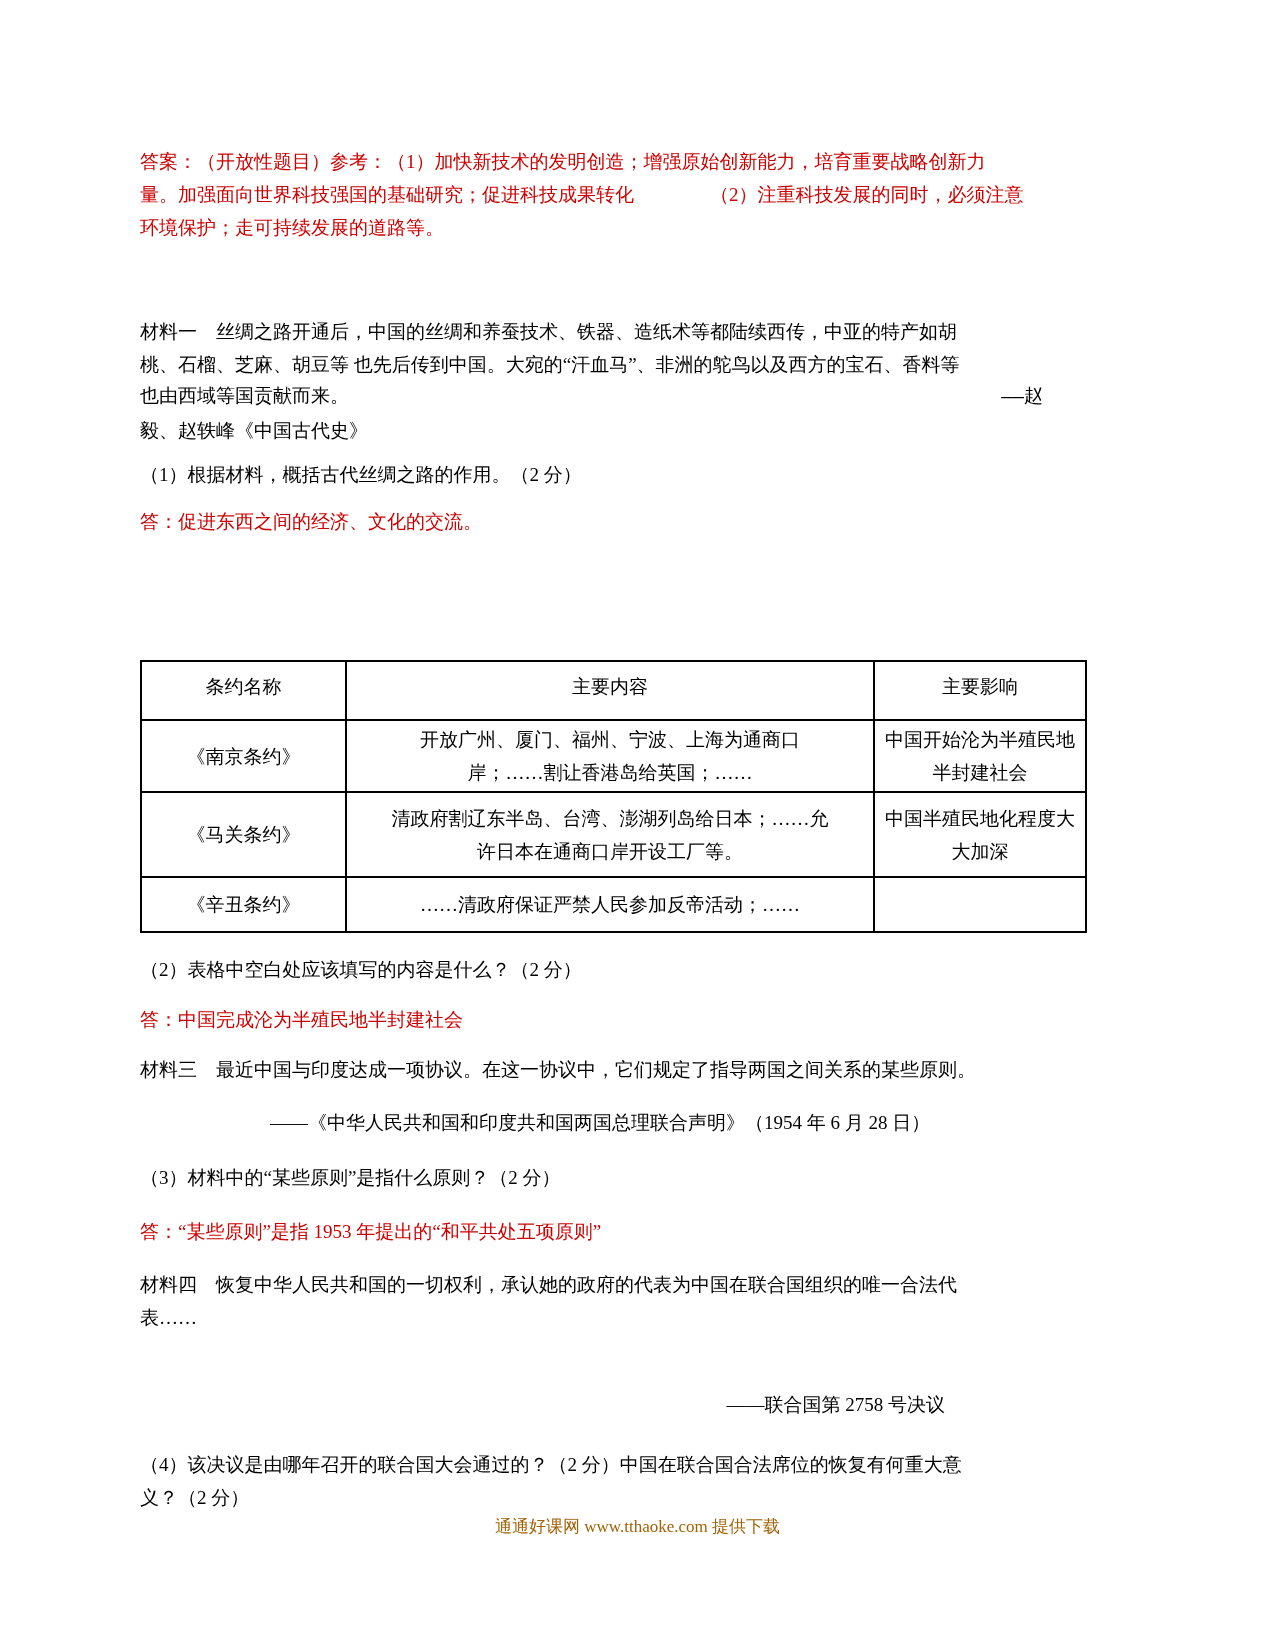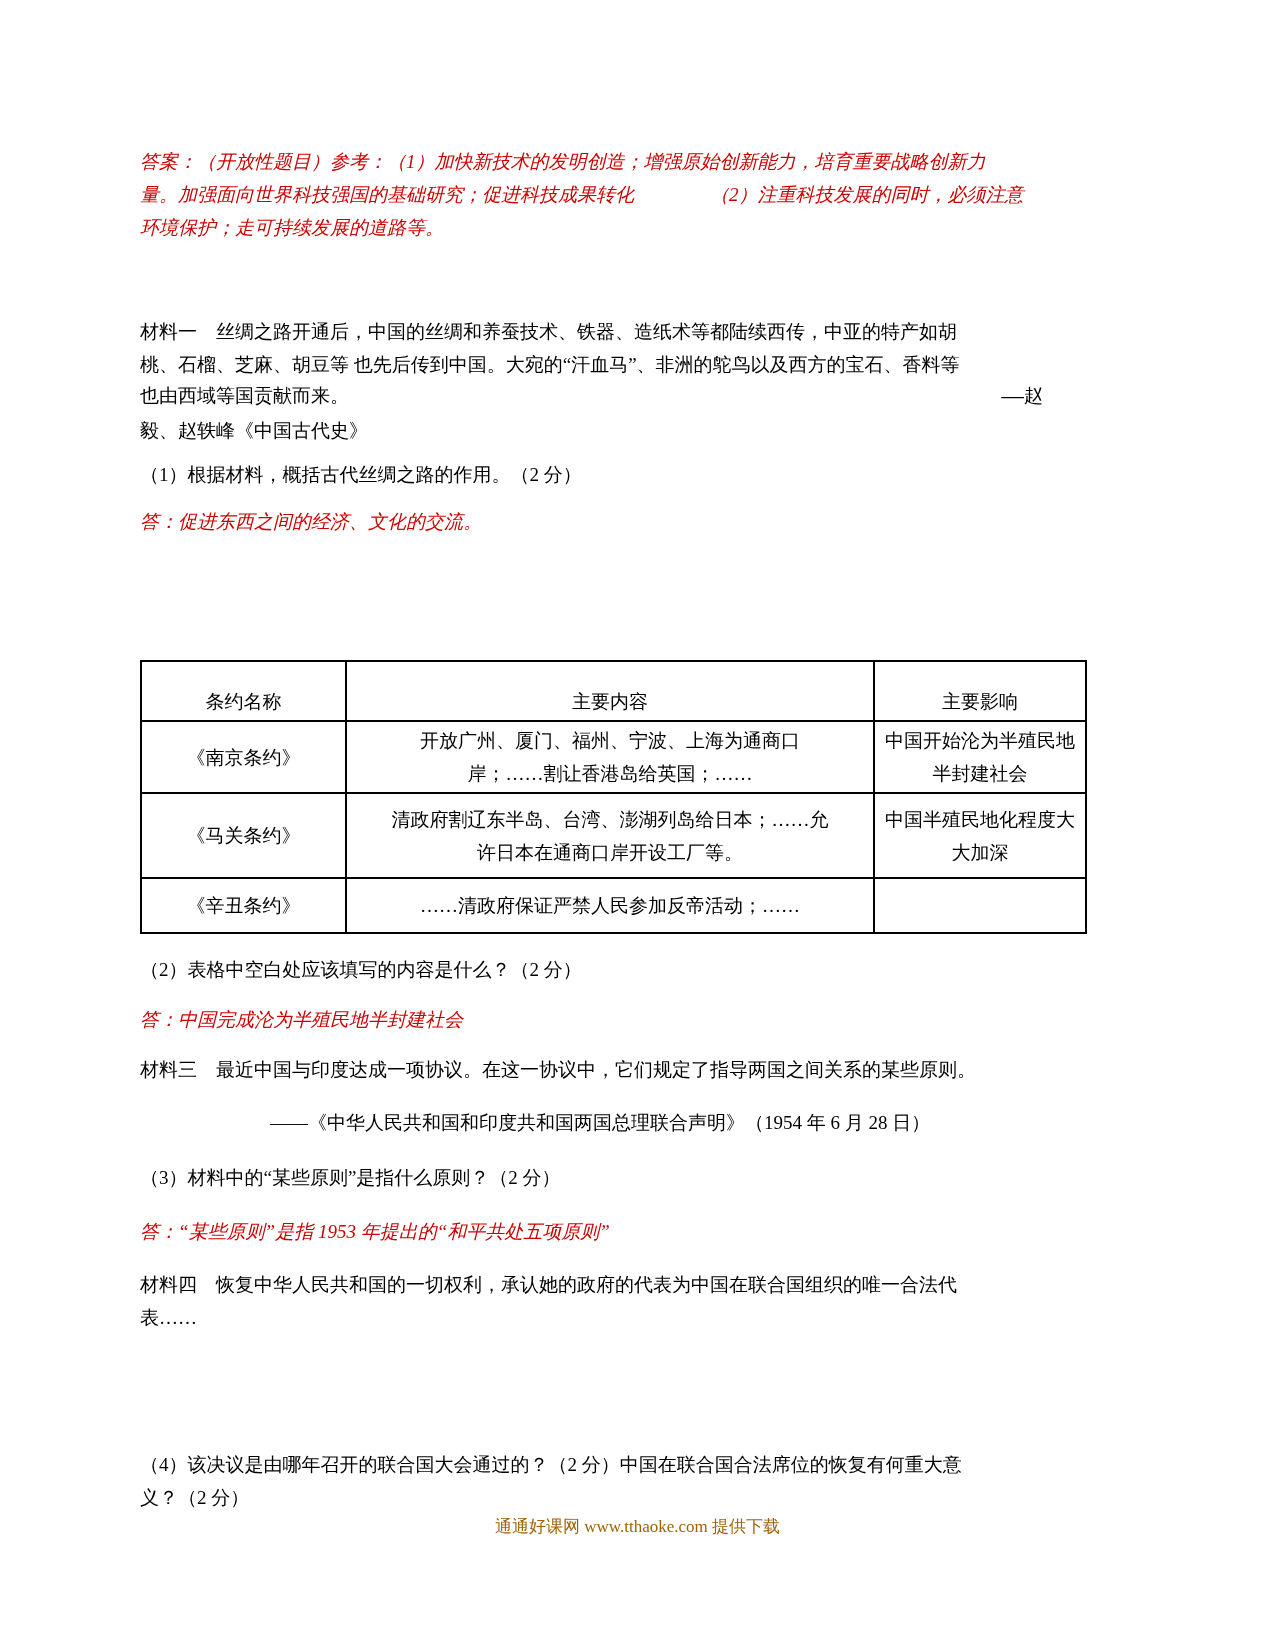--- a/index.html
+++ b/index.html
@@ -14,21 +14,21 @@
     color:#000;
     overflow:hidden;
   }
   .blk{
     position:absolute;
     left:140px;
     width:955px;
     white-space:pre-line;
     box-sizing:border-box;
   }
-  .red{color:var(--answer-red,#cc0000);font-style:italic;}
+  .red{color:var(--answer-red,#cc0000);}
   .split{display:flex;justify-content:space-between;white-space:normal;font-family:Liberation Mono, monospace;}
   .split .tail{padding-right:52px;}
   .indent{padding-left:130px;}
   .alignright{text-align:right;padding-right:150px;}
   table.treaty{
     position:absolute;
     left:140px;
     top:660px;
     width:945px;
     border-collapse:collapse;
@@ -36,21 +36,21 @@
   }
   table.treaty th, table.treaty td{
     border:2px solid #000;
     text-align:center;
     white-space:pre-line;
     font-weight:normal;
     padding:2px 6px;
     box-sizing:border-box;
   }
   table.treaty thead tr{height:59px;}
-  table.treaty thead th{vertical-align:top;padding-top:23px;}
+  table.treaty thead th{vertical-align:top;padding-top:8px;}
   table.treaty tbody tr:nth-child(1){height:60px;}
   table.treaty tbody tr:nth-child(2){height:85px;}
   table.treaty tbody tr:nth-child(3){height:55px;}
   table.treaty tbody td{vertical-align:middle;}
   .col-name{width:205px;}
   .col-content{width:528px;}
   .col-impact{width:212px;}
   .footer{
     position:absolute;
     left:0;
@@ -131,19 +131,20 @@
 
   <div class="blk indent" style="top:1106px">——《中华人民共和国和印度共和国两国总理联合声明》（1954 年 6 月 28 日）</div>
 
   <div class="blk" style="top:1161px">（3）材料中的“某些原则”是指什么原则？（2 分）</div>
 
   <div class="blk red" style="top:1215px">答：“某些原则”是指 1953 年提出的“和平共处五项原则”</div>
 
   <div class="blk" style="top:1268px">材料四　恢复中华人民共和国的一切权利，承认她的政府的代表为中国在联合国组织的唯一合法代
 表……</div>
 
+  <div class="blk alignright" style="top:1388px">——联合国第 2758 号决议</div>
 
   <div class="blk" style="top:1448px">（4）该决议是由哪年召开的联合国大会通过的？（2 分）中国在联合国合法席位的恢复有何重大意
 义？（2 分）</div>
 
   <div class="footer">通通好课网 www.tthaoke.com 提供下载</div>
 
 </div>
 
 </body></html>

